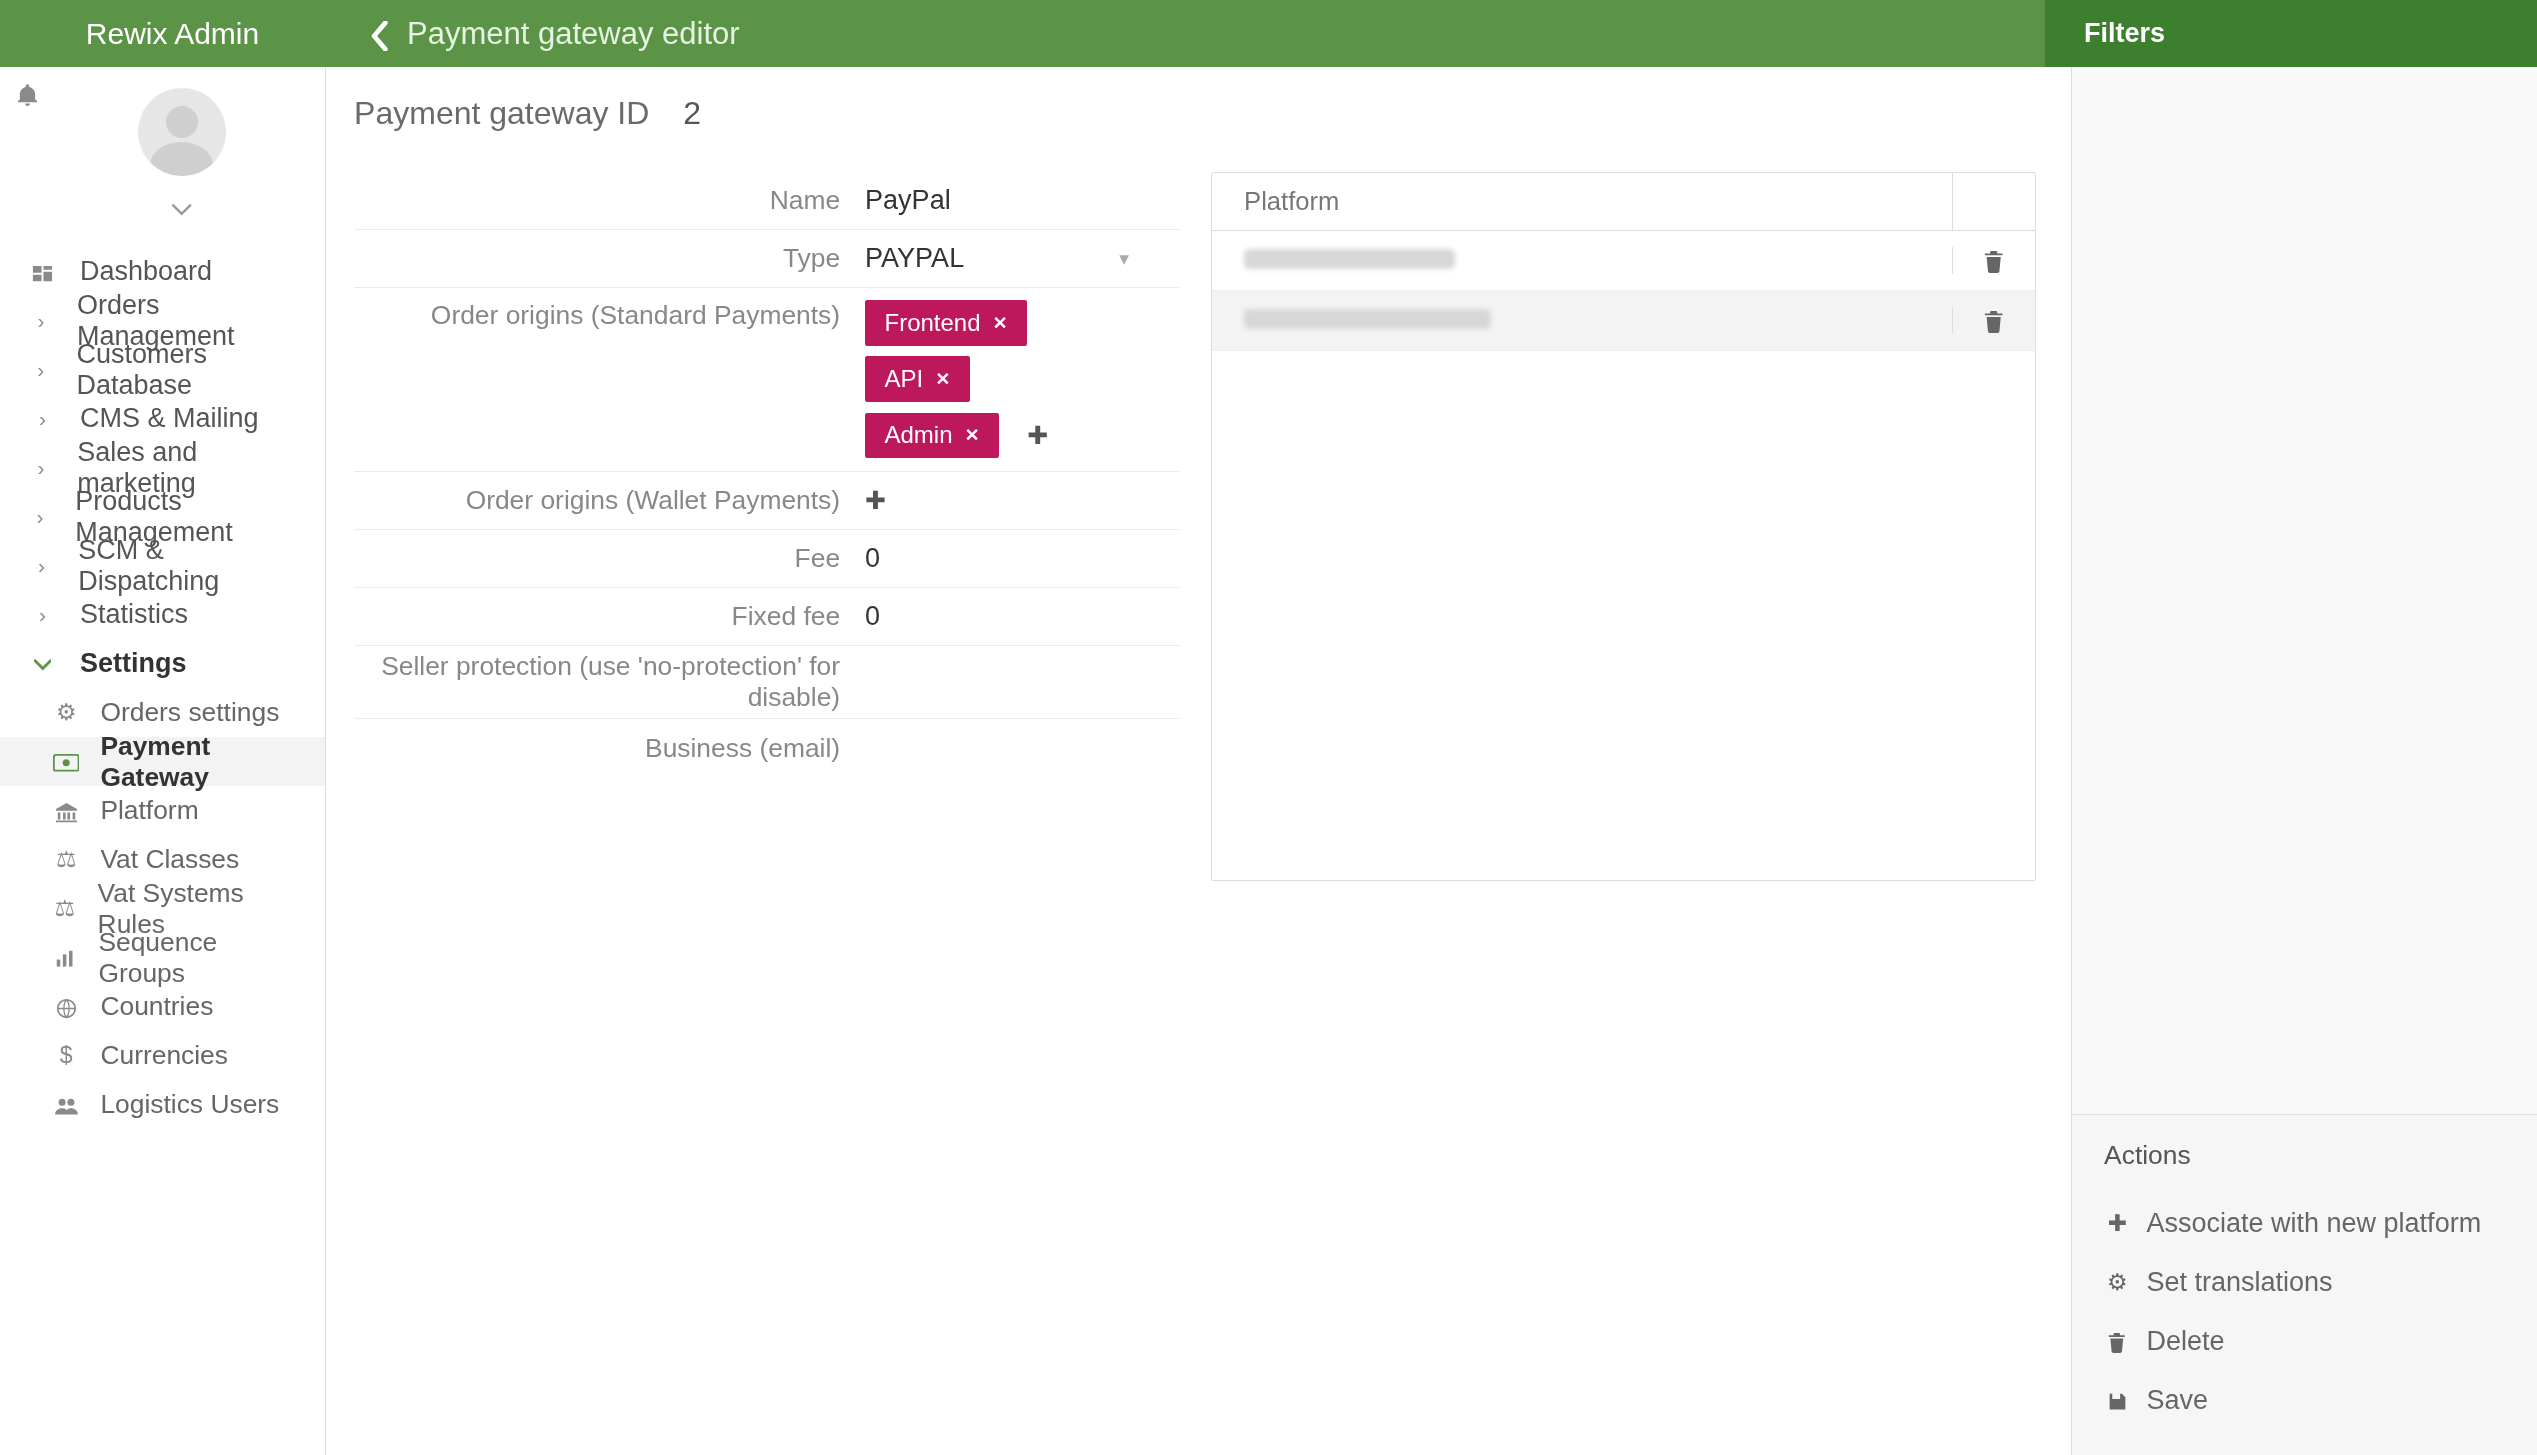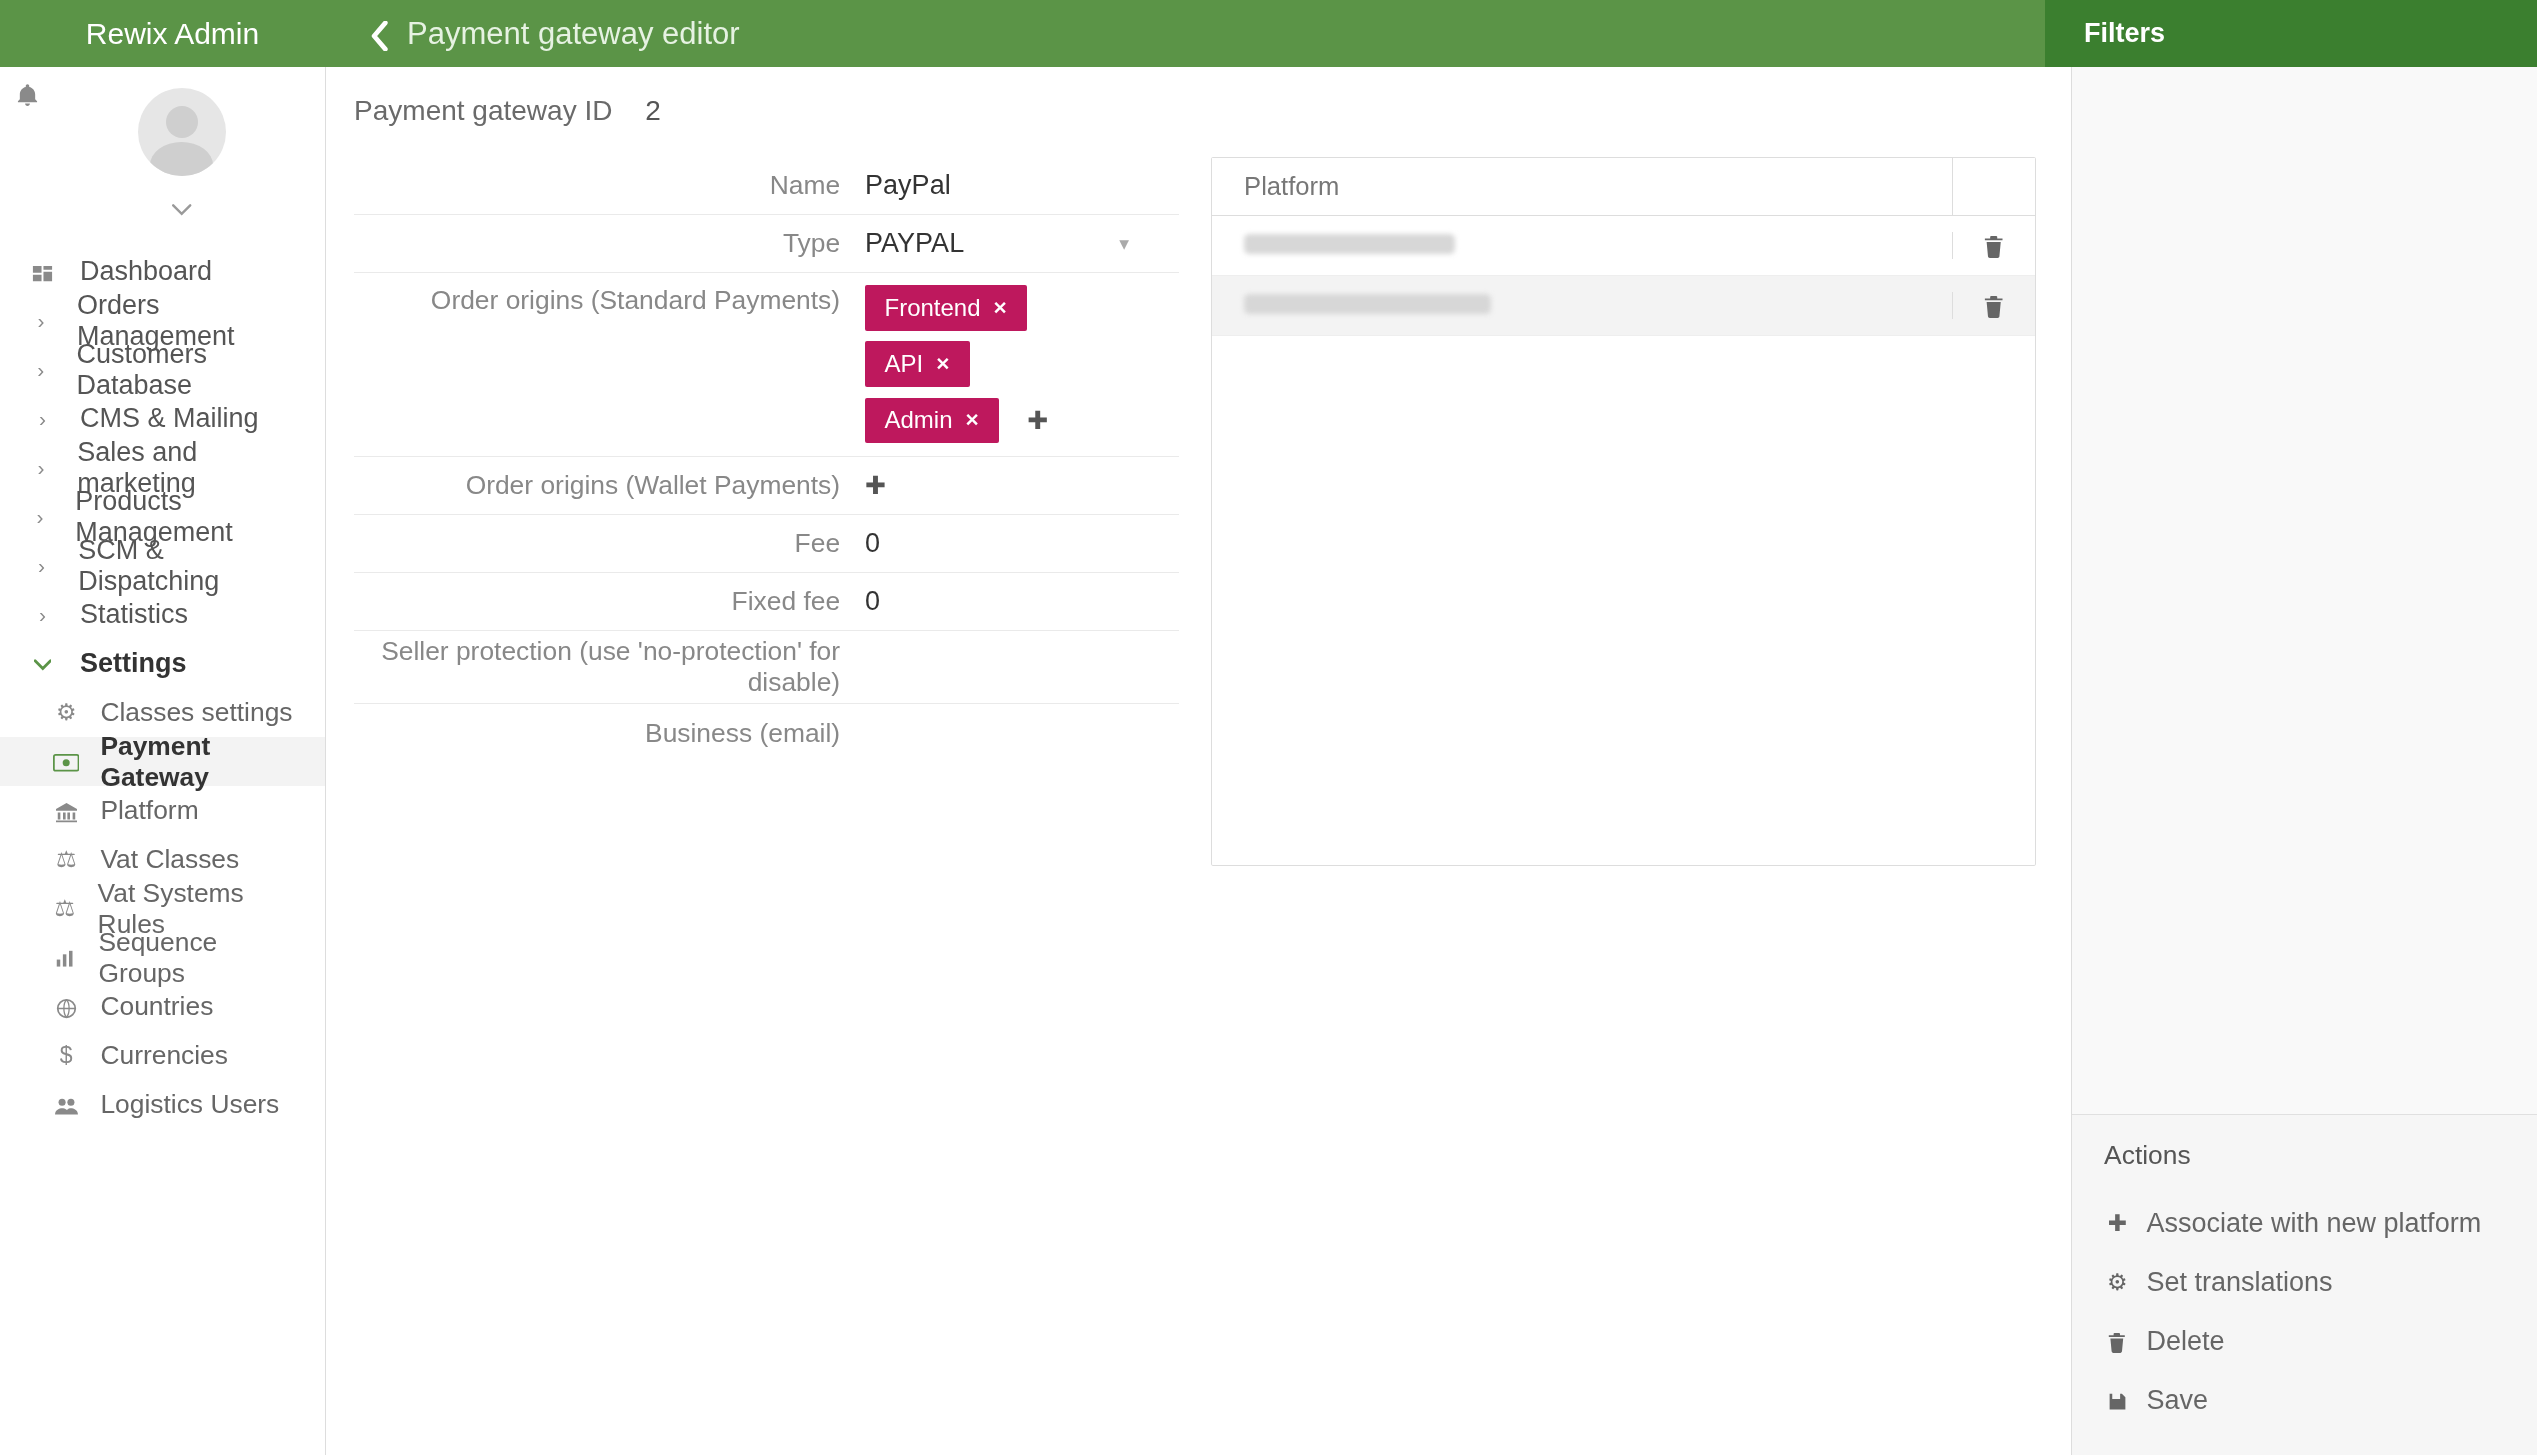--- a/index.html
+++ b/index.html
@@ -35,21 +35,21 @@
 
   .subnav { display:flex; flex-direction:column; }
   .sub-item { display:flex; align-items:center; gap:21px; height:49px; padding:0 30px 0 53px; color:#666; font-size:26.4px; font-weight:300; }
   .sub-item .si-icon { width:26.4px; text-align:center; font-size:23px; color:#8a8a8a; }
   .sub-item.active { background:#f3f3f3; font-weight:600; color:#333; }
   .sub-item.active .si-icon { color:#5B9447; }
 
   
   .content { flex:1; display:flex; border-right:0.9px solid #ddd; }
   .form-area { flex:1; padding:28px 35px 0 28px; }
-  .gateway-id { font-size:28px; color:#6a6a6a; margin-bottom:30px; }
+  .gateway-id { font-size:32px; color:#6a6a6a; margin-bottom:40px; }
   .gateway-id .gid-val { margin-left:25px; color:#555; }
 
   .columns { display:flex; gap:32px; }
   .left-col { width:825px; }
   .right-col { width:825px; }
 
   .form-row { display:flex; align-items:center; border-bottom:0.9px solid #eaeaea; min-height:58px; padding:5.3px 0; }
   .form-row .label { width:511px; text-align:right; padding-right:25px; color:#888; font-size:26.4px; font-weight:300; }
   .form-row .value { flex:1; font-size:27px; color:#333; display:flex; align-items:flex-start; }
   .form-row .value input.plain { border:none; outline:none; font-size:27px; width:100%; background:transparent; color:#333; }
@@ -164,21 +164,21 @@
       <div class="nav-item expanded">
         <span class="ni-icon"><svg width="17.6" height="12.3" viewBox="0 0 16 10">
               <path d="M1 1 L8 8 L15 1" stroke="#5B9447" stroke-width="2.5" fill="none" stroke-linecap="round"></path>
             </svg></span>
         <span>Settings</span>
       </div>
 
       <div class="subnav">
         <div class="sub-item">
             <span class="si-icon">⚙</span>
-            <span>Classes settings</span>
+            <span>Orders settings</span>
           </div>
         <div class="sub-item active">
           <span class="si-icon"><svg width="26.4" height="17.6" viewBox="0 0 30 20">
                 <rect x="1" y="1" width="28" height="18" rx="2" fill="none" stroke="#5B9447" stroke-width="2"></rect>
                 <circle cx="15" cy="10" r="4" fill="#5B9447"></circle>
               </svg></span>
           <span>Payment Gateway</span>
         </div>
         <div class="sub-item">
             <span class="si-icon"><svg width="23" height="21" viewBox="0 0 26 24">

